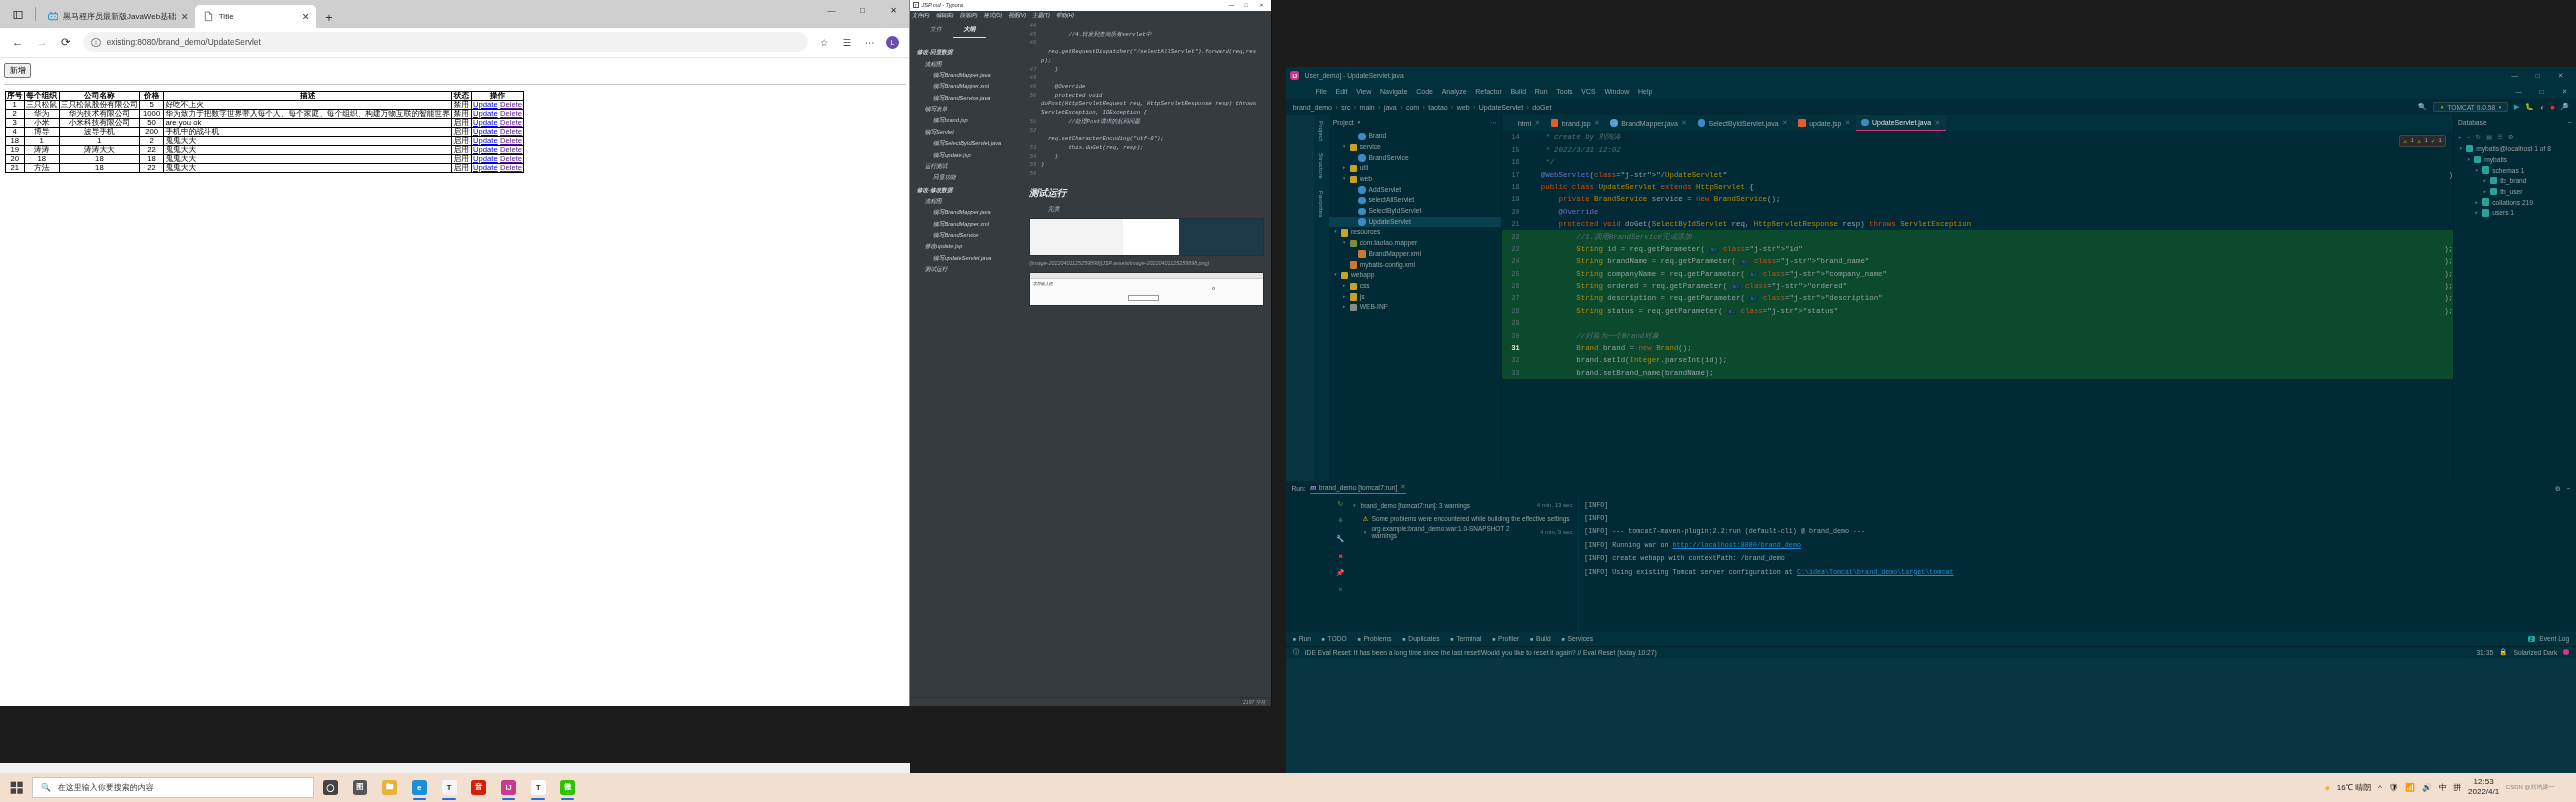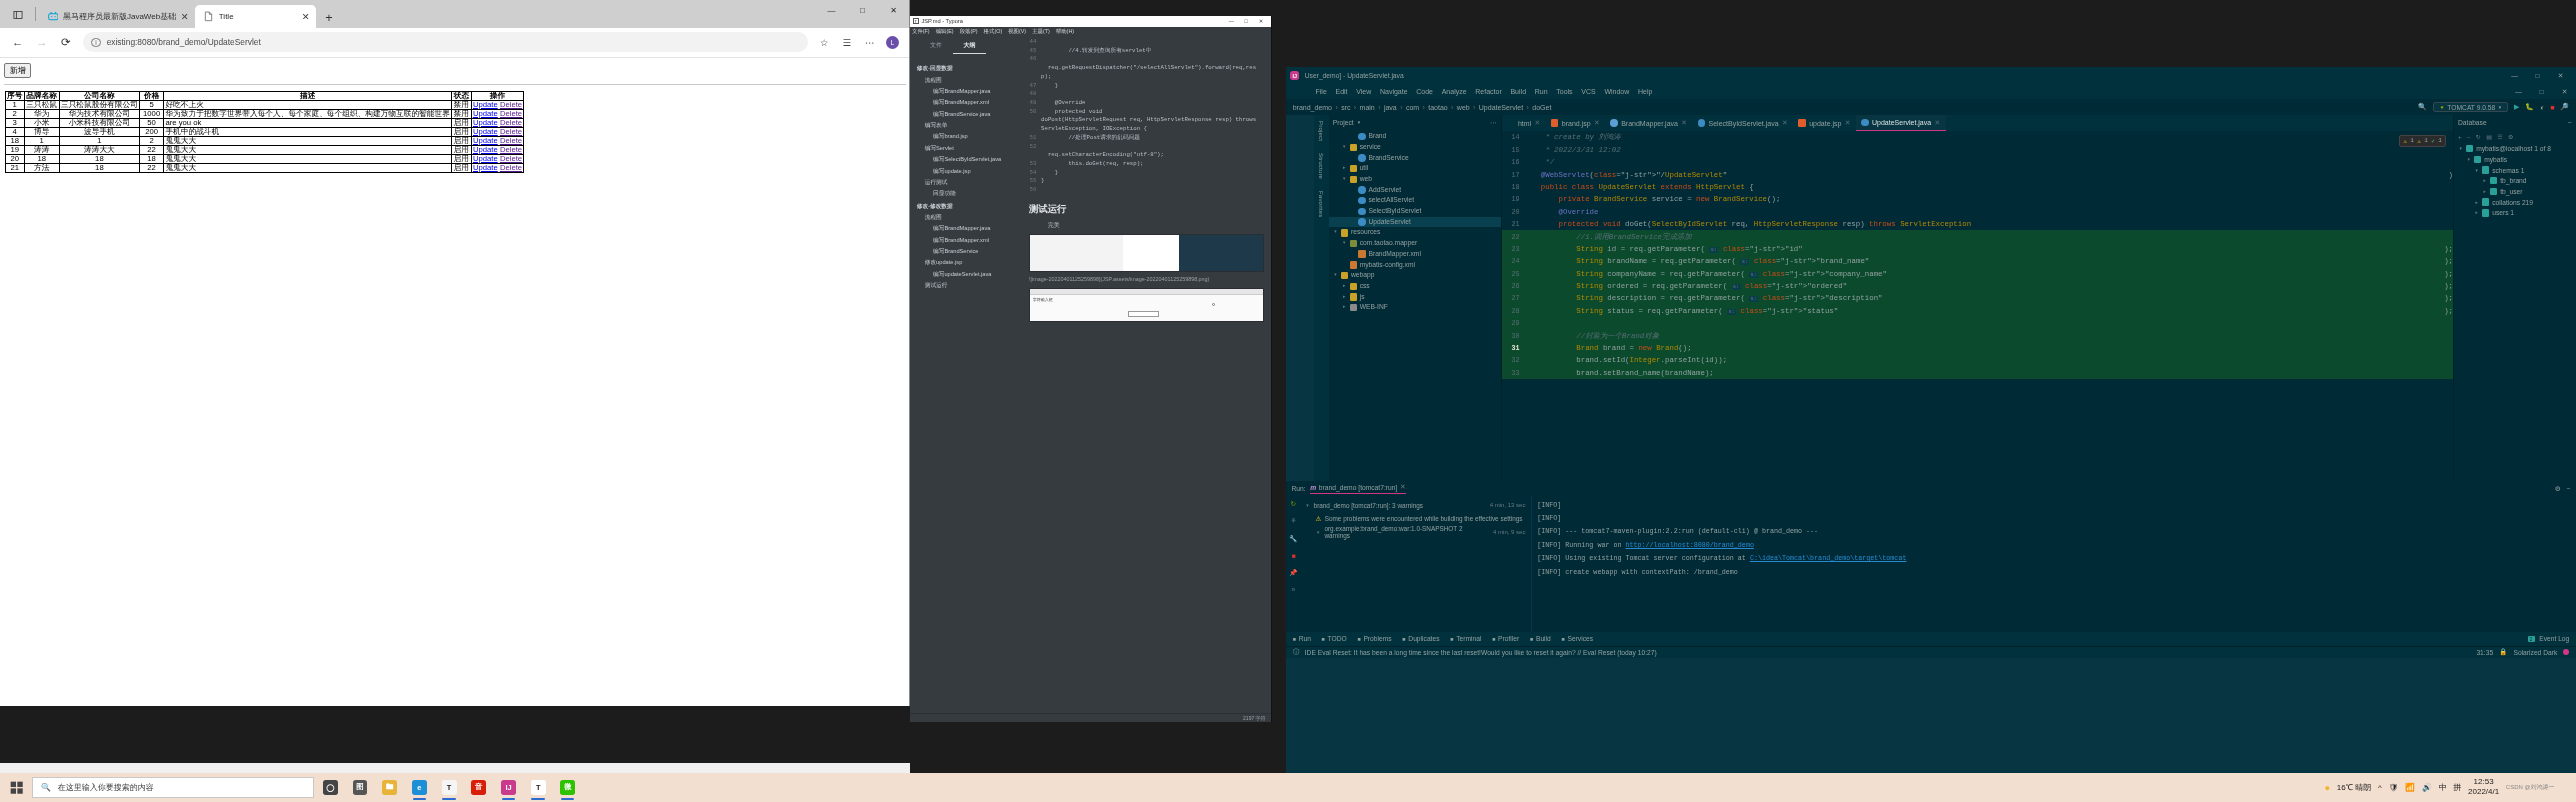--- a/index.html
+++ b/index.html
@@ -77,22 +77,22 @@
   #brand-table th { font-weight: bold; }
   #brand-table td.desc, #brand-table td.stat { text-align: left; }
   #brand-table a { color: #551a8b; text-decoration: underline; }
   #brand-table a.upd { color: #0000ee; }
   .c-id { width: 15.4px; } .c-bn { width: 35px; } .c-cn { width: 70px; }
   .c-pr { width: 24px; } .c-ds { width: 171px; } .c-st { width: 19.5px; }
   .c-op { width: 50px; }
 
   
   #typora {
-    position:absolute; left:910px; top:16px; width: 362px; height: 706px;
-    background: #363b40; color:#b8bfc6; border-right:0.7px solid #111;
+    position:absolute; left:910px; top:0; width: 362px; height: 706px;
+    background: #363b40; color:#b8bfc6; border-right:0.7px solid #111;font-style:italic;
   }
   #ty-title { height:10.7px; background:#fff; color:#333; display:flex;align-items:center;
               padding:0 2.7px; font-size:5.7px; gap:2.7px; }
   #ty-logo { width:6px;height:6px;background:#fff;border:0.7px solid #555;color:#333;
              font-size:4px;display:flex;align-items:center;justify-content:center; }
   #ty-wc { margin-left:auto; display:flex; gap:0; }
   #ty-wc span { width:14.8px;text-align:center;font-size:5.4px;color:#333; }
   #ty-menu { height:9.4px; background:#363b40; display:flex; align-items:center;
              gap:6px; padding-left:2px; font-size:5.4px; color:#d3d7da; }
   #ty-body { display:flex; height: calc(100% - 20px); }
@@ -196,21 +196,21 @@
              font-size:6.7px;}
   #db-toolbar { height:13.4px; display:flex; align-items:center; gap:5.4px; padding-left:4px;
                 font-size:6px; color:#657b83; }
   .dbnode { display:flex;align-items:center;gap:2.7px;height:10.7px;padding-left:4px;
             font-size:6.7px;color:#93a1a1;white-space:nowrap; }
   #idea-run { height:151px; background:#002b36; display:flex; flex-direction:column; }
   #run-head { height:14.8px; display:flex; align-items:center; gap:4.7px; padding:0 5.4px;
               font-size:6.7px; }
   #run-tab { border-bottom:1.3px solid #d33682; padding-bottom:1.3px; display:flex;
              align-items:center; gap:2.7px; }
-  #run-body { flex:1; display:flex; }
+  #run-body { flex:1; display:flex;margin-left:47px; }
   #run-iconbar { width:14.8px; display:flex; flex-direction:column; align-items:center;
                  gap:9.4px; padding-top:4px; font-size:6.7px; color:#657b83; }
   #run-tree { width:231px; border-right:0.7px solid #00394a; padding-top:2.7px;
               font-size:6.4px; }
   .rnode { display:flex; align-items:center; gap:3.4px; height:13.4px; padding-left:4px;
            color:#93a1a1; }
   .rnode .t { margin-left:auto; padding-right:5.4px; color:#657b83; font-size:6px; }
   #run-log { flex:1; padding: 2.7px 0 0 5.4px; font-family:"Liberation Mono",monospace;
              font-size:6.7px; line-height:13.4px; color:#93a1a1; }
   #run-log a { color:#268bd2; text-decoration:underline; }
@@ -311,21 +311,21 @@
     </div>
   </div>
 
   <div id="page-content">
     <button id="add-btn">新增</button>
     <div id="hr"></div>
     <table id="brand-table">
       <thead>
         <tr>
           <th class="c-id">序号</th>
-          <th class="c-bn">品牌名称</th>
+          <th class="c-bn">每个组织</th>
           <th class="c-cn">公司名称</th>
           <th class="c-pr">价格</th>
           <th class="c-ds">描述</th>
           <th class="c-st">状态</th>
           <th class="c-op">操作</th>
         </tr>
       </thead>
       <tbody id="brand-tbody">
           <tr>
             <td class="c-id">1</td>
@@ -873,22 +873,22 @@
             <span class="tri">▾</span>
             <span>org.example:brand_demo:war:1.0-SNAPSHOT  2 warnings</span>
             <span class="t">4 min, 9 sec</span>
           </div>
         </div>
       <div id="run-log">
           <div>[INFO]</div>
           <div>[INFO]</div>
           <div>[INFO] --- tomcat7-maven-plugin:2.2:run (default-cli) @ brand_demo ---</div>
           <div>[INFO] Running war on <a href="#">http://localhost:8080/brand_demo</a></div>
+          <div>[INFO] create webapp with contextPath: /brand_demo</div>
           <div>[INFO] Using existing Tomcat server configuration at <a href="#">C:\idea\Tomcat\brand_demo\target\tomcat</a></div>
-          <div>[INFO] create webapp with contextPath: /brand_demo</div>
         </div>
     </div>
   </div>
 
   <div id="idea-tools">
     <span id="tool-tabs" style="display:flex;gap:10.7px">
         <span style="display: flex; gap: 2.7px; align-items: center;">
           <span style="font-size:5.4px">■</span>
           <span>Run</span>
         </span>

